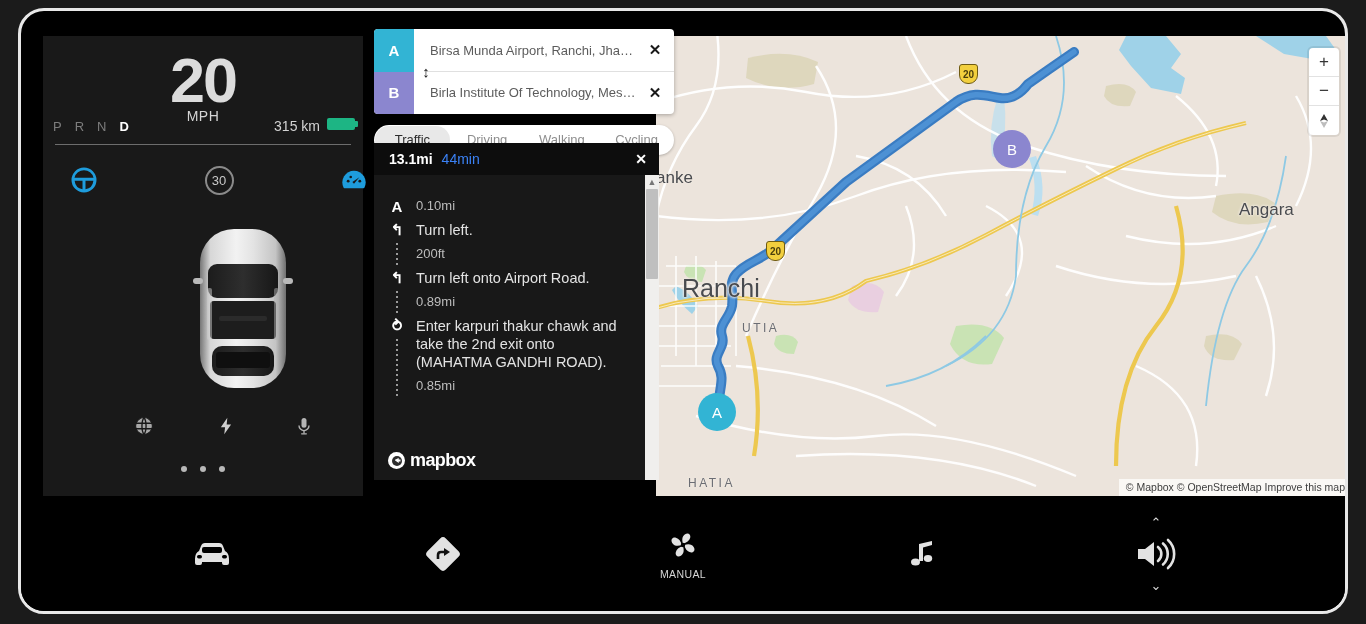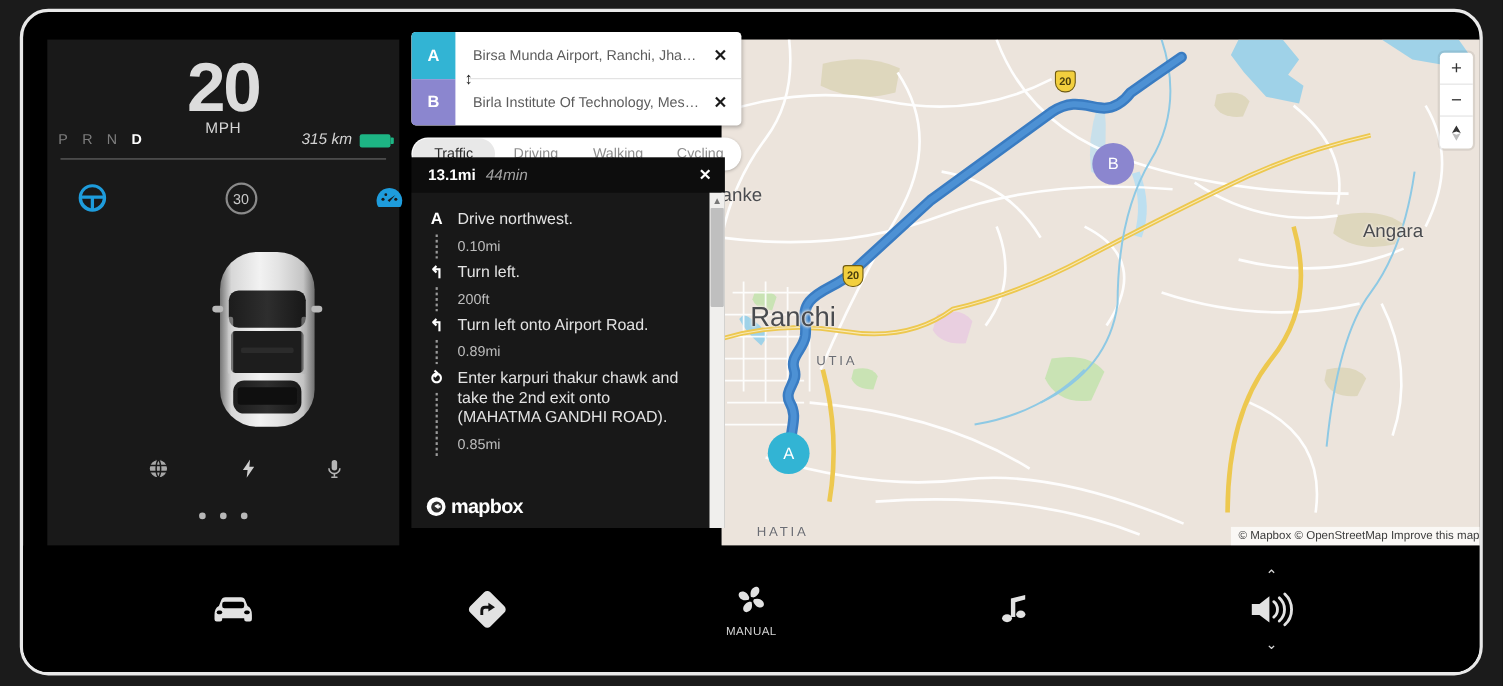--- a/index.html
+++ b/index.html
@@ -39,21 +39,21 @@
     text-align: center; font-size: 14px; color: #d5d5d5; letter-spacing: .5px;
   }
   #gear-row {
     position: absolute; left: 10px; top: 83px;
     font-size: 13px; color: #7d7d7d; letter-spacing: 1px;
   }
   #gear-row span { margin-right: 12px; }
   #gear-row span.active { color: #ffffff; font-weight: bold; }
   #range-wrap {
     position: absolute; right: 8px; top: 82px;
-    display: flex; align-items: flex-end; gap: 7px; font-style: italic;
+    display: flex; align-items: flex-start; gap: 7px;
   }
   #range-text { font-size: 14px; color: #d3d3d3; }
   .battery {
     width: 28px; height: 12px; background: #1db584; border-radius: 2px;
     position: relative;
   }
   .battery:after {
     content: ""; position: absolute; right: -3px; top: 3px;
     width: 3px; height: 6px; background: #1db584; border-radius: 0 1px 1px 0;
   }
@@ -204,21 +204,21 @@
     position: absolute; left: 353px; top: 132px;
     width: 285px; height: 337px;
     display: flex; flex-direction: column;
   }
   #dir-header {
     height: 32px; background: #0d0d0d;
     display: flex; align-items: center; gap: 9px;
     padding-left: 15px; color: #fff;
   }
   #dir-dist { font-size: 14px; font-weight: bold; color: #ffffff; }
-  #dir-time { font-size: 14px; color: #a3a3a3; font-style: italic; }
+  #dir-time { font-size: 14px; color: #3b82f6; }
   #dir-close {
     margin-left: auto; margin-right: 12px; color: #fff;
     font-size: 14px; font-weight: bold; cursor: pointer;
   }
   #dir-body {
     flex: 1; position: relative;
     background: rgba(30,30,30,.80);
     overflow: hidden;
   }
   #dir-scroll { position: absolute; left:0; top:0; right: 14px; bottom: 0;
@@ -517,21 +517,20 @@
       <span id="dir-dist">13.1mi</span>
       <span id="dir-time">44min</span>
       <span id="dir-close">✕</span>
     </div>
 
     <div id="dir-body">
       <div id="dir-scroll">
 
         <div class="step">
           <div class="step-icon">A</div>
-          <div class="step-text">Drive northwest.</div>
           <div class="step-dist">0.10mi</div>
           <div class="step-connector"></div>
         </div>
 
         <div class="step">
           <div class="step-icon">↰</div>
           <div class="step-text">Turn left.</div>
           <div class="step-dist">200ft</div>
           <div class="step-connector"></div>
         </div>

